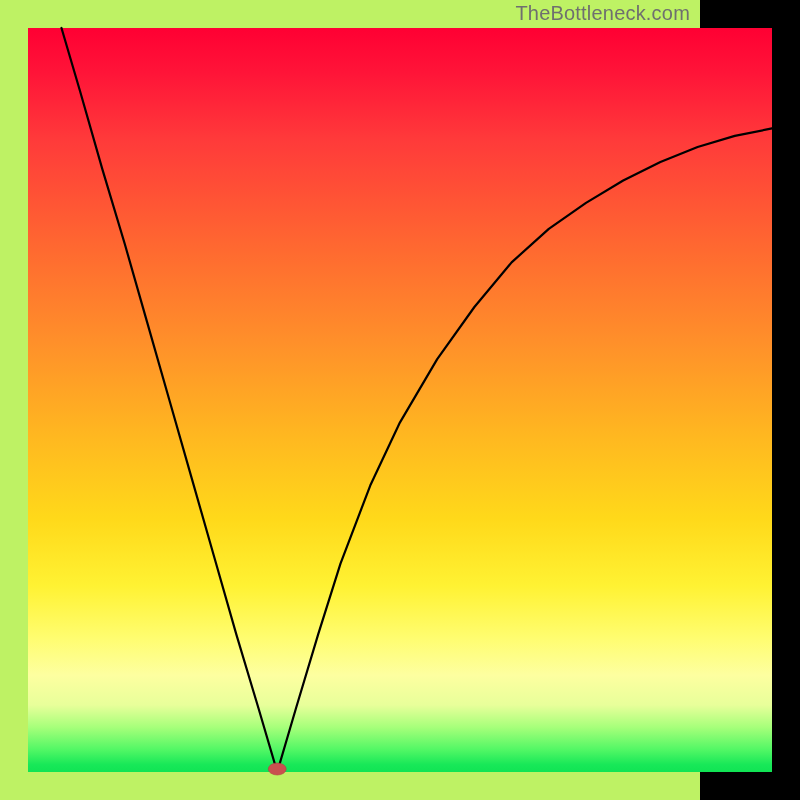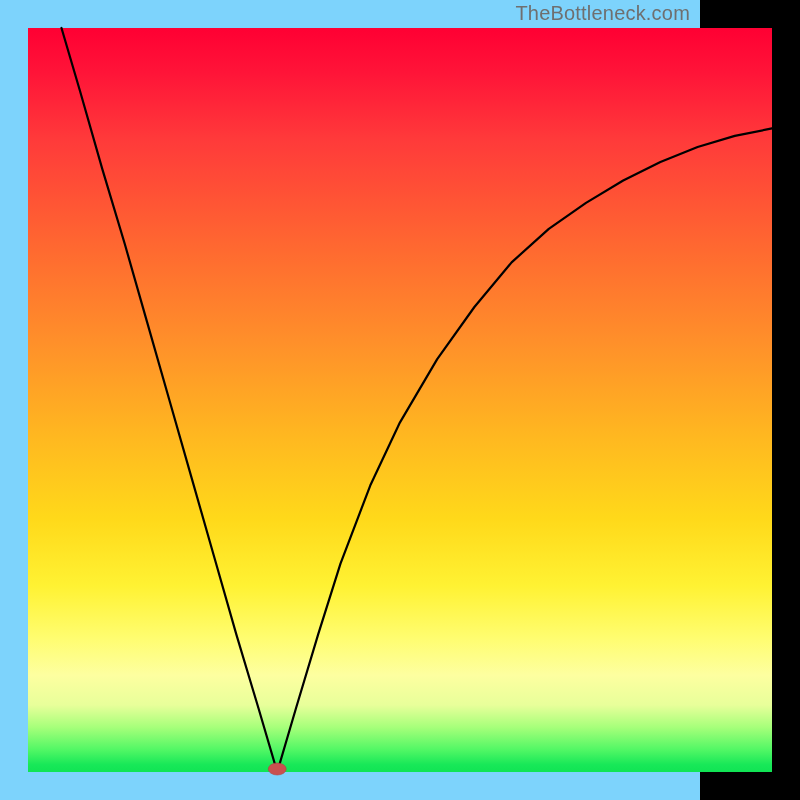--- a/index.html
+++ b/index.html
@@ -8,21 +8,21 @@
     width: 800px;
     height: 800px;
     background: #000;
     overflow: hidden;
     font-family: Arial, sans-serif;
   }
   .outer {
     position: relative;
     width: 700px;
     height: 800px;
-    background: #7dd3fc;
+    background: #bef264;
   }
   .plot-area {
     position: absolute;
     left: 28px;
     top: 28px;
     width: 744px;
     height: 744px;
     
     background: linear-gradient(to bottom,
       #ff0033 0%,

